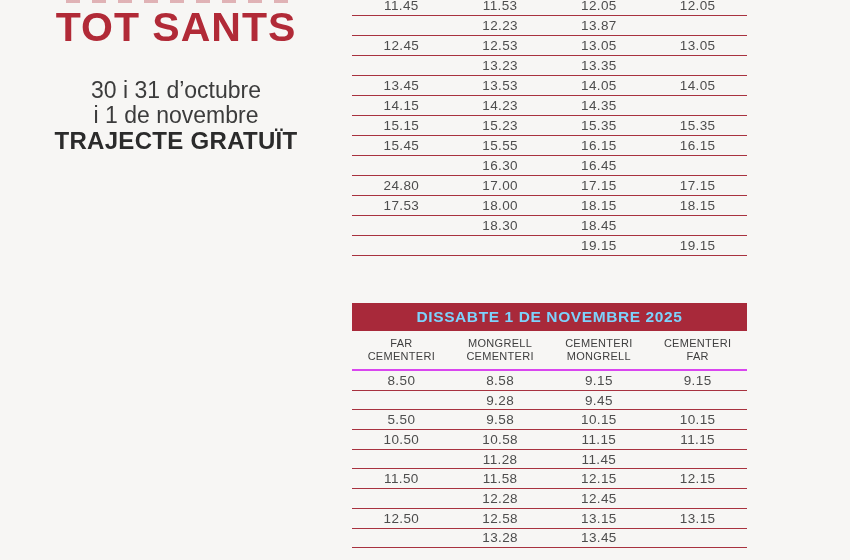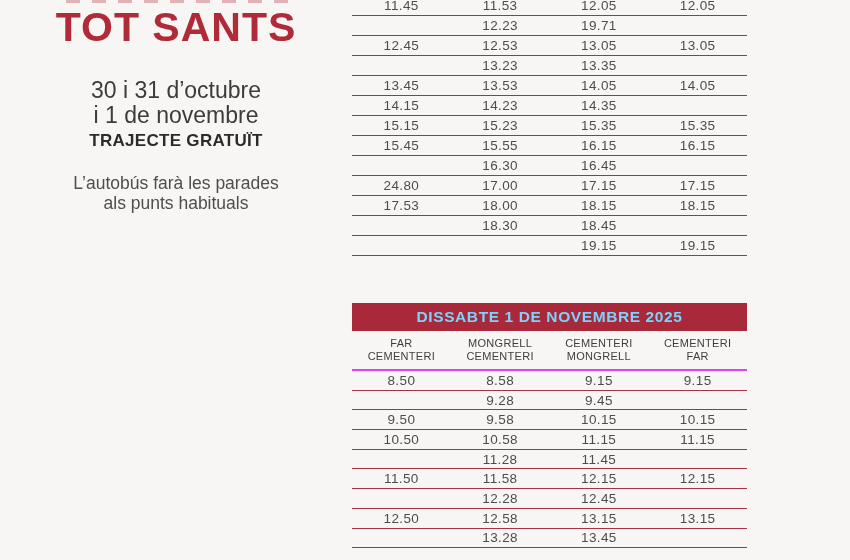--- a/index.html
+++ b/index.html
@@ -19,21 +19,21 @@
     background:repeating-linear-gradient(90deg,
       rgba(177,42,55,.55) 0 14px, rgba(177,42,55,0) 14px 26px);
     opacity:.6;
   }
   .title{
     margin:0;padding-top:7px;
     font-size:41px;line-height:40px;font-weight:700;
     letter-spacing:1px;color:#b12a37;
   }
   .dates{margin-top:31px;font-size:23px;line-height:24.5px;color:#3c3c3c;font-weight:400;}
-  .free{margin-top:2px;font-size:17px;font-weight:700;color:#2b2b2b;letter-spacing:.3px;}
+  .free{margin-top:2px;font-size:24px;font-weight:700;color:#2b2b2b;letter-spacing:.3px;}
   .note{margin-top:19px;font-size:17.5px;line-height:20.5px;color:#4e4e4e;}
 
   
   .table{position:absolute;left:352px;width:395px;}
   .t1{top:-4px;}
   .t2{top:371px;}
   .t-row{
     display:flex;align-items:center;box-sizing:border-box;
     border-bottom:1.5px solid #a8323f;
   }
@@ -70,37 +70,33 @@
 <div class="canvas">
 
   <div class="left">
     <div class="clipped"></div>
     <h1 class="title">TOT SANTS</h1>
     <div class="dates">
       <div>30 i 31 d’octubre</div>
       <div>i 1 de novembre</div>
       <div class="free">TRAJECTE GRATUÏT</div>
     </div>
-    <div class="note">
-      <div>L’autobús farà les parades</div>
-      <div>als punts habituals</div>
-    </div>
   </div>
 
   <div class="table t1" id="table1-rows">
       <div class="t-row">
         <span class="t-cell">11.45</span>
         <span class="t-cell">11.53</span>
         <span class="t-cell">12.05</span>
         <span class="t-cell">12.05</span>
       </div>
       <div class="t-row">
         <span class="t-cell"></span>
         <span class="t-cell">12.23</span>
-        <span class="t-cell">19.71</span>
+        <span class="t-cell">13.87</span>
         <span class="t-cell"></span>
       </div>
       <div class="t-row">
         <span class="t-cell">12.45</span>
         <span class="t-cell">12.53</span>
         <span class="t-cell">13.05</span>
         <span class="t-cell">13.05</span>
       </div>
       <div class="t-row">
         <span class="t-cell"></span>
@@ -192,21 +188,21 @@
         <span class="t-cell">9.15</span>
         <span class="t-cell">9.15</span>
       </div>
       <div class="t-row">
         <span class="t-cell"></span>
         <span class="t-cell">9.28</span>
         <span class="t-cell">9.45</span>
         <span class="t-cell"></span>
       </div>
       <div class="t-row">
-        <span class="t-cell">9.50</span>
+        <span class="t-cell">5.50</span>
         <span class="t-cell">9.58</span>
         <span class="t-cell">10.15</span>
         <span class="t-cell">10.15</span>
       </div>
       <div class="t-row">
         <span class="t-cell">10.50</span>
         <span class="t-cell">10.58</span>
         <span class="t-cell">11.15</span>
         <span class="t-cell">11.15</span>
       </div>

